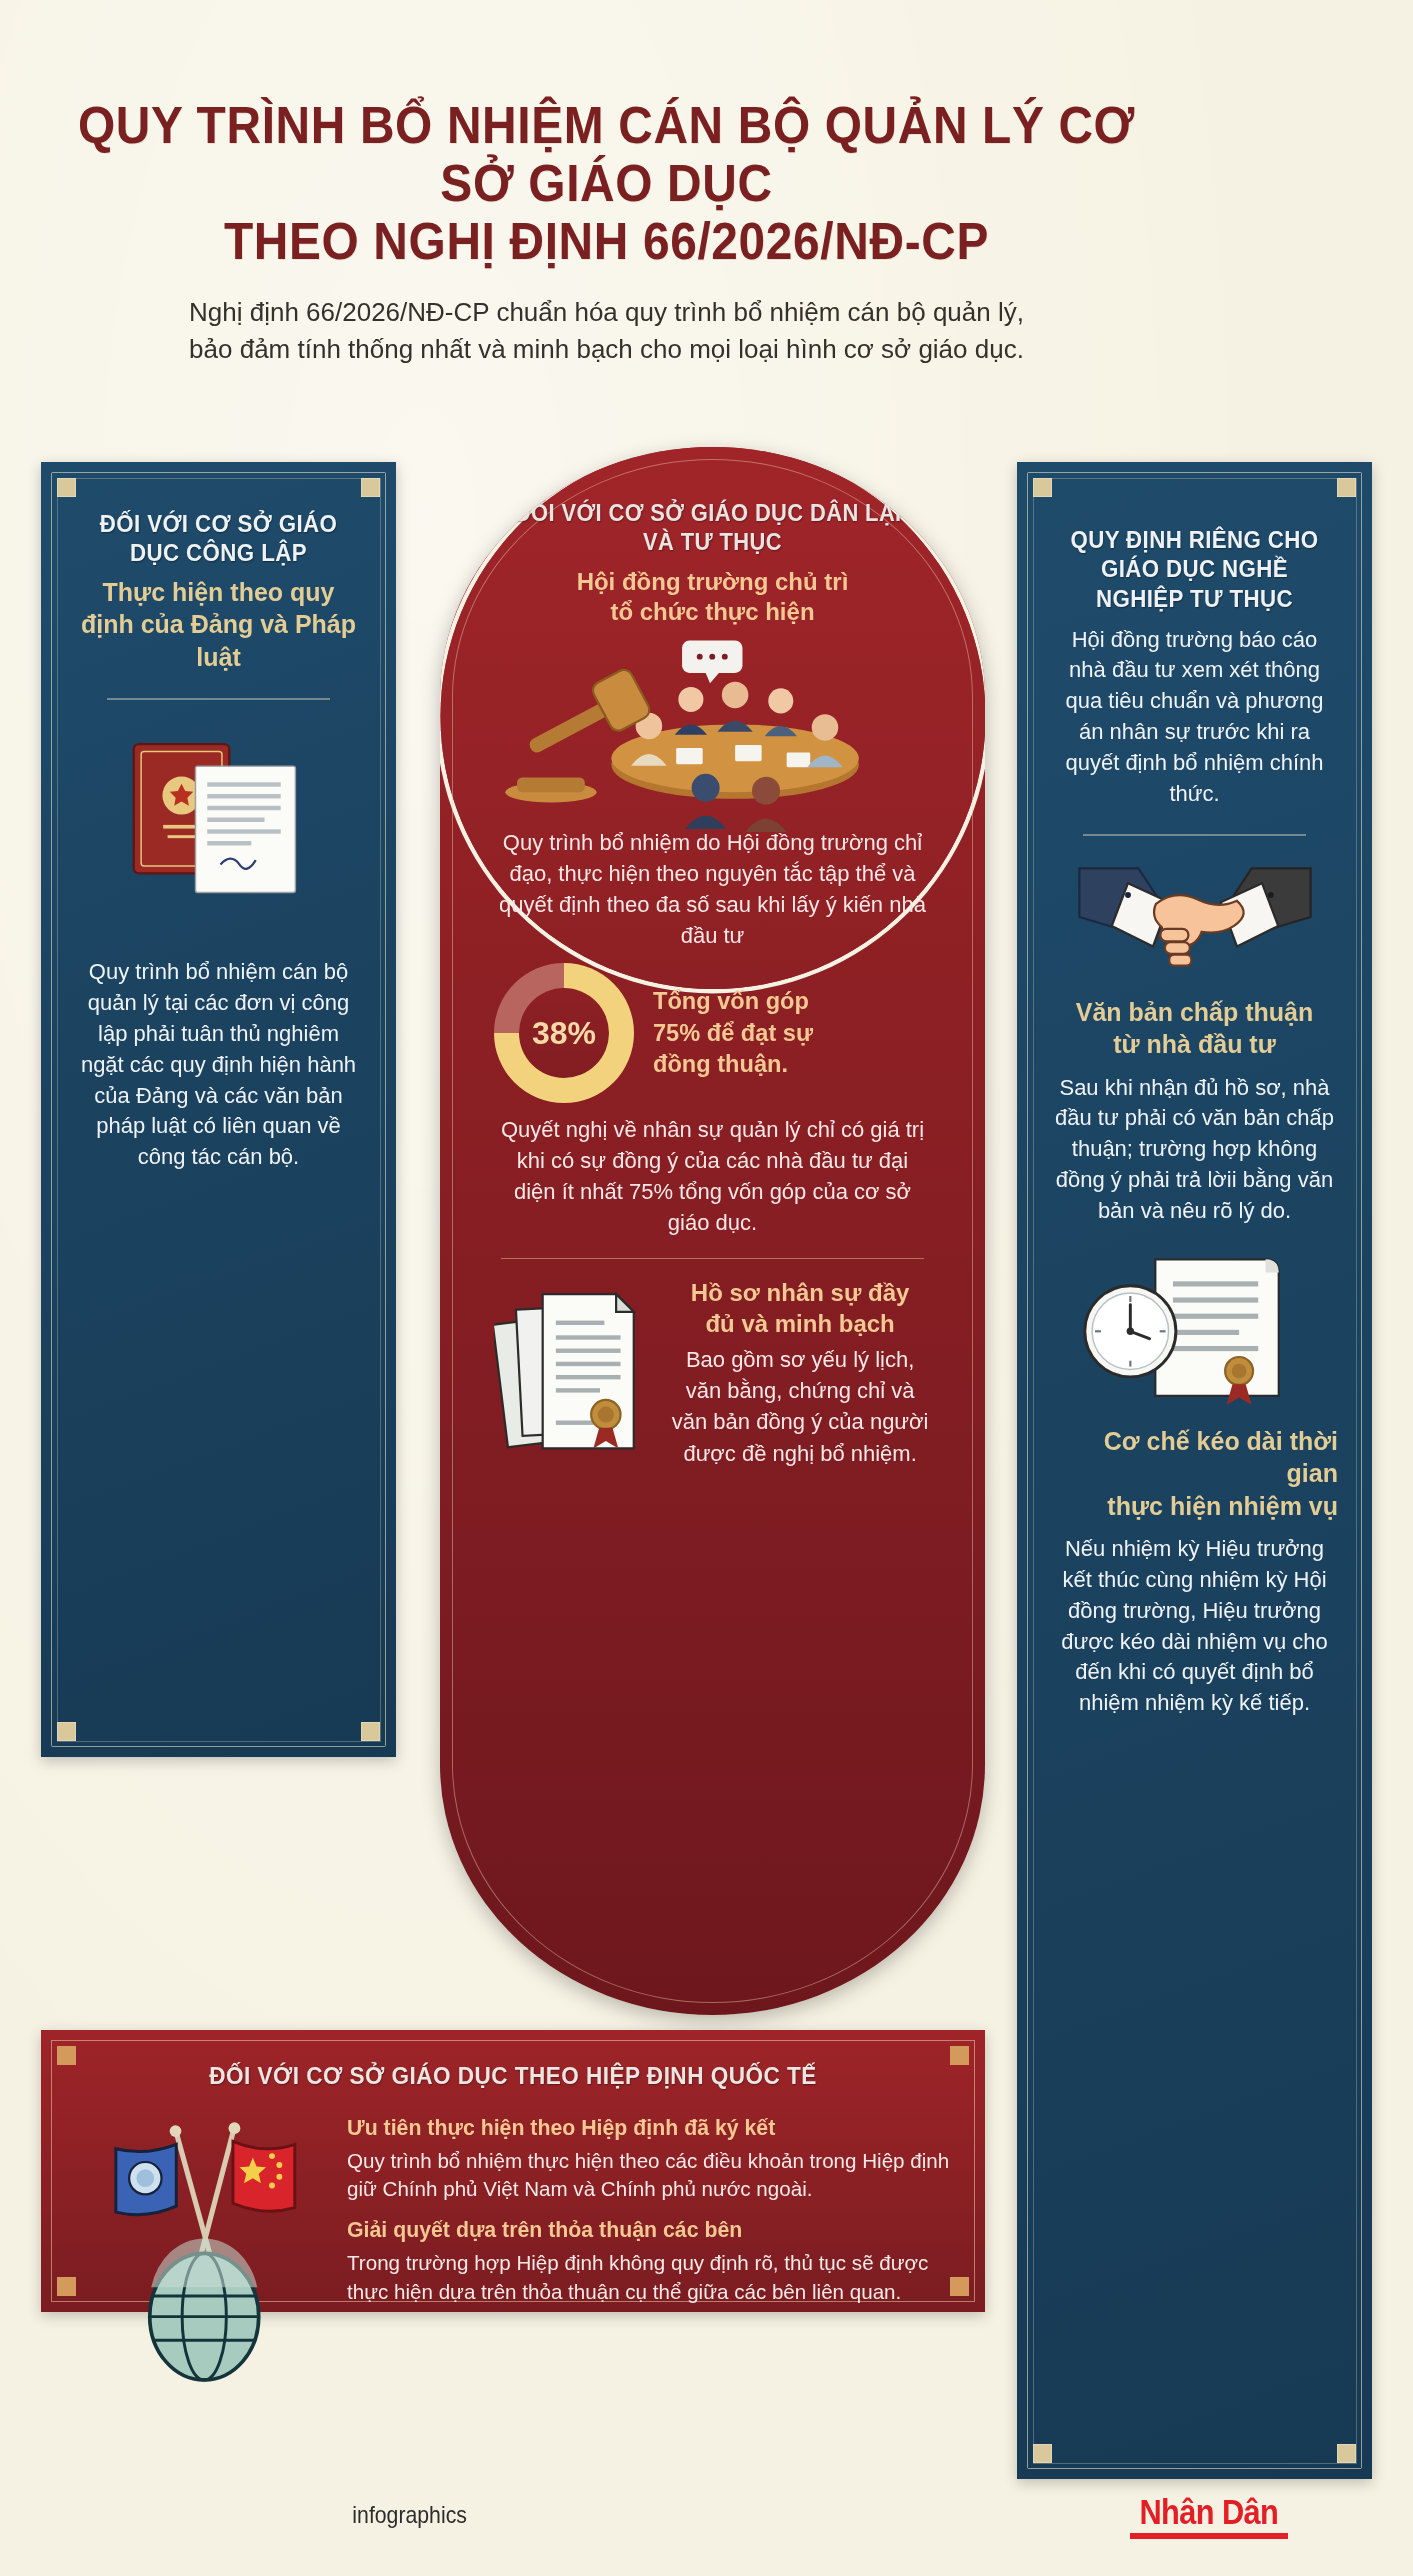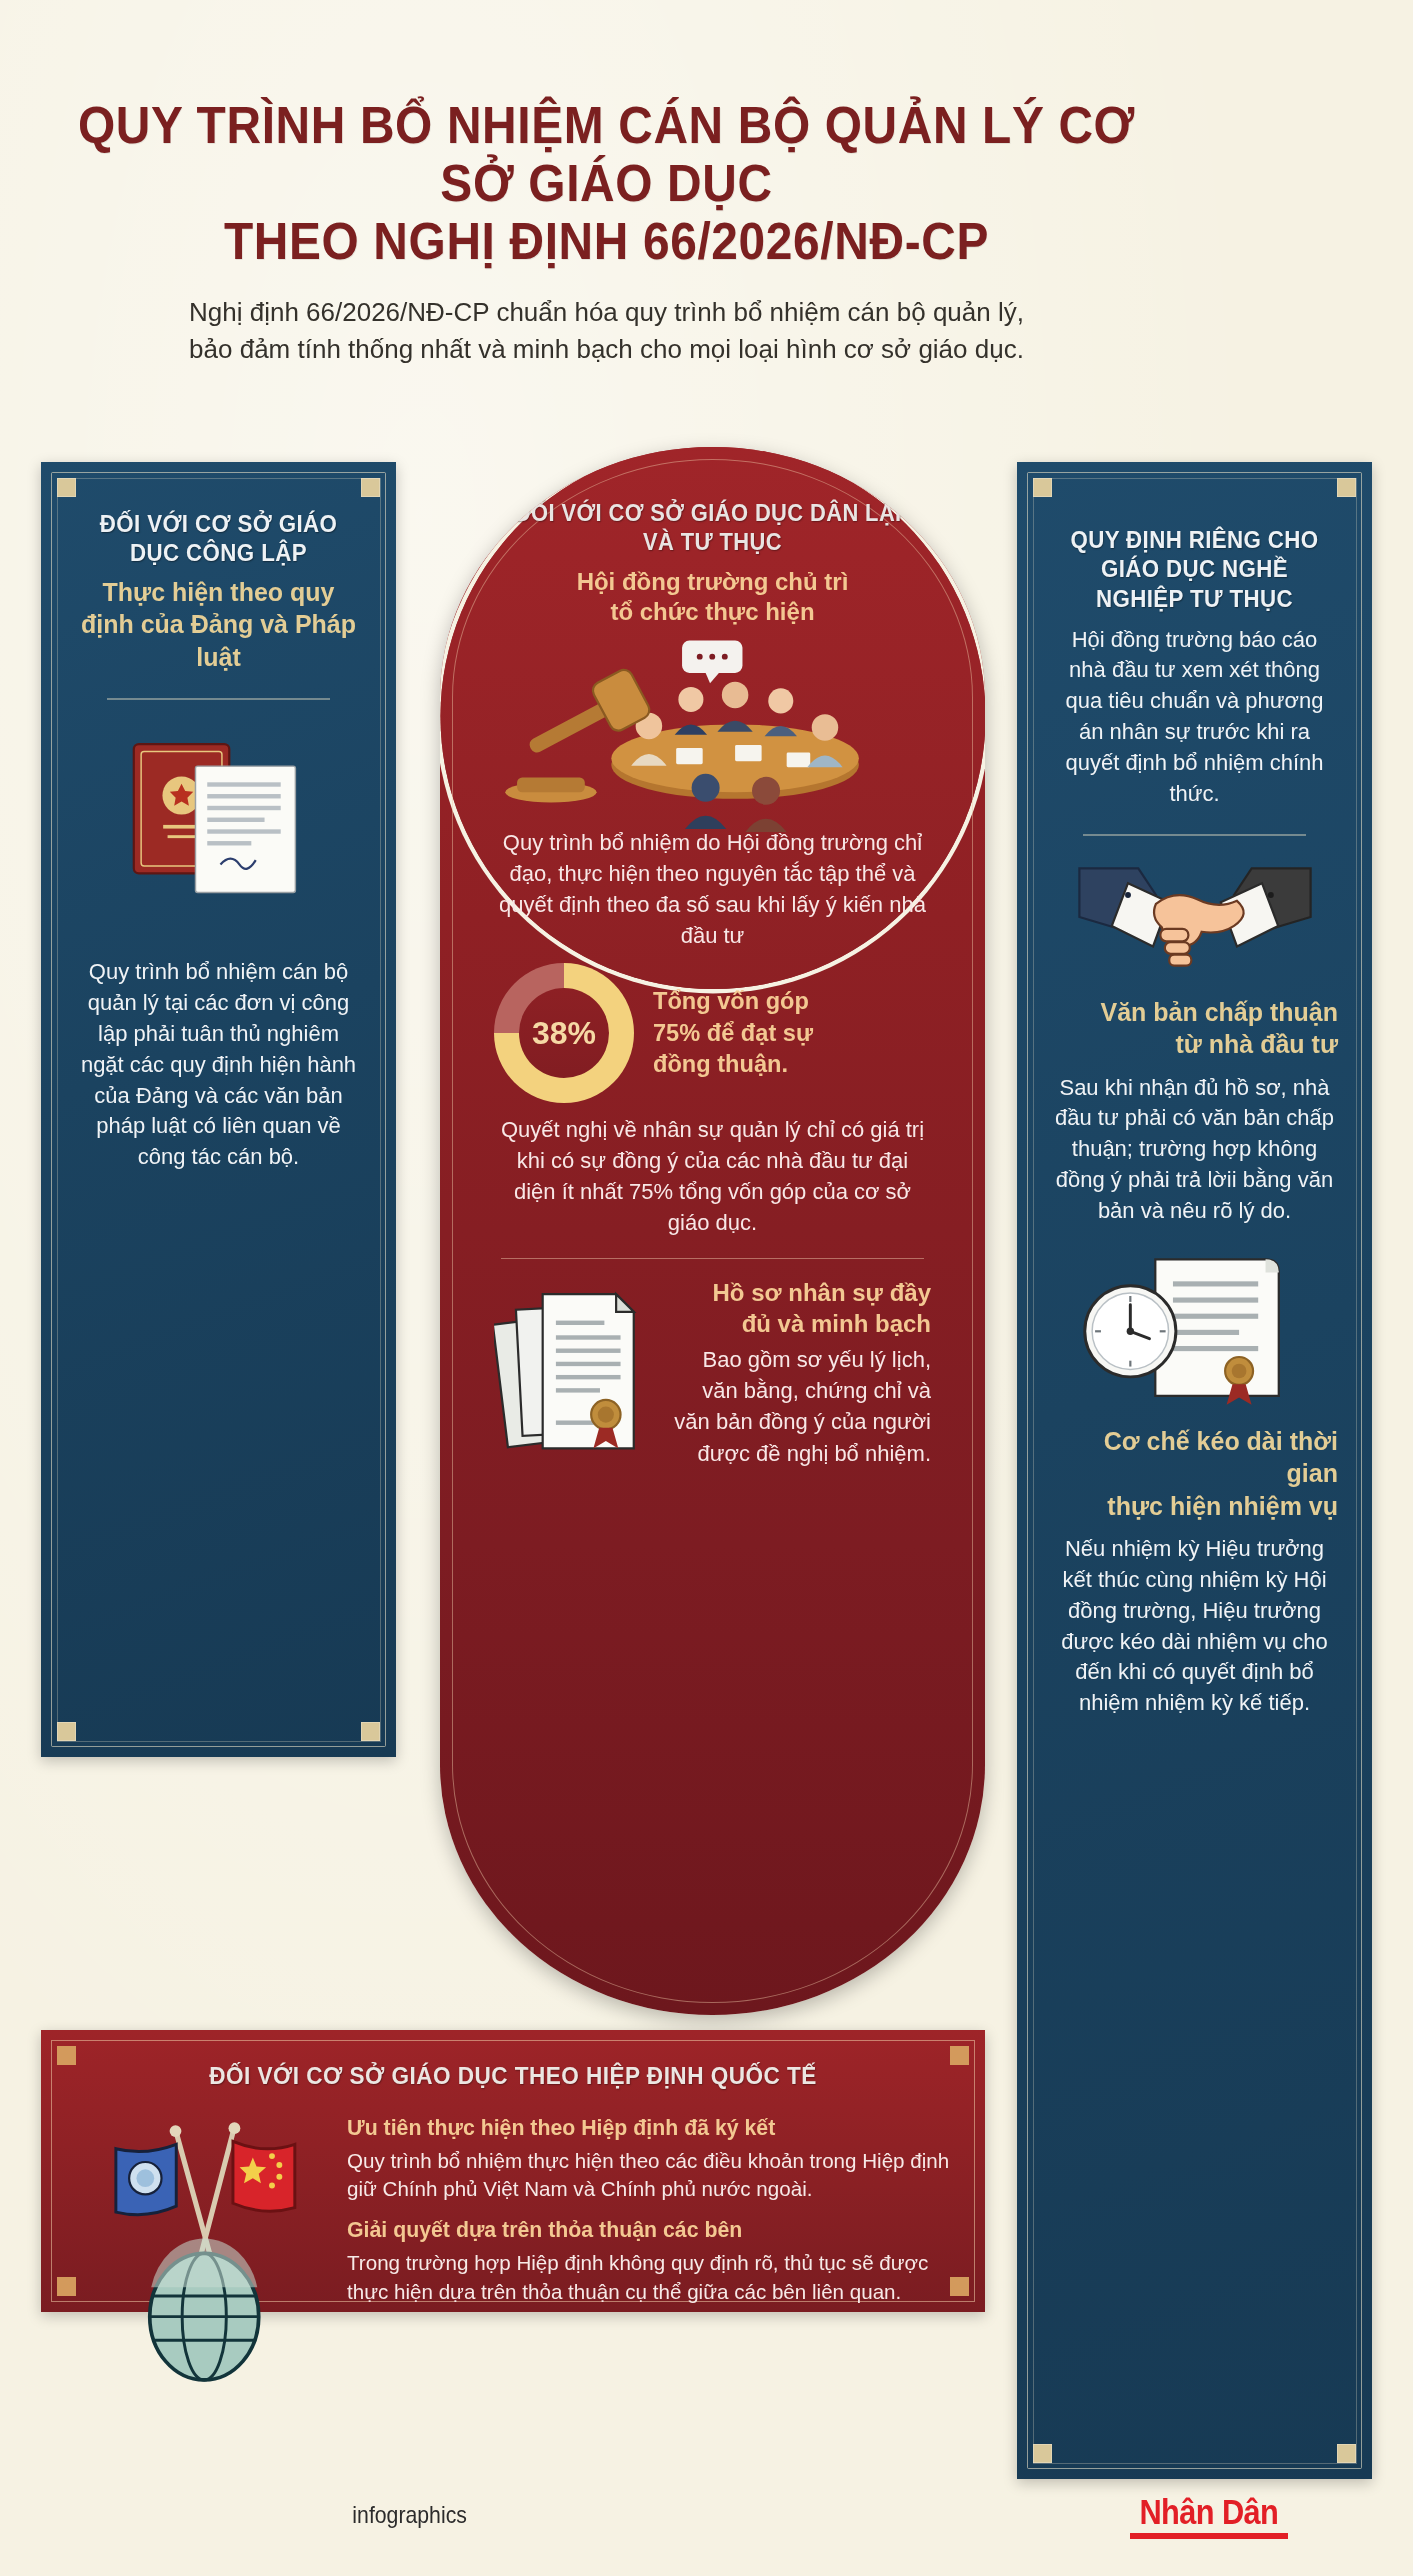--- a/index.html
+++ b/index.html
@@ -151,21 +151,21 @@
   .donut-label{
     position:relative; z-index:2; color:#f6d9a5; font-weight:bold; font-size:32px;
   }
   .donut-text{
     text-align:left; color:#f3c892; font-weight:bold; font-size:23.6px; line-height:1.34;
   }
 
   
   .docs-row{ display:flex; align-items:flex-start; gap:13.2px; margin-top:4.4px; }
   .docs-art{ flex:0 0 162px; height:213px; position:relative; }
-  .docs-text{ text-align:right; flex:1; }
+  .docs-text{ text-align:center; flex:1; }
 
   
   #panel-bottom{
     position:absolute; left:41px; top:2030px; width:944px; height:282px;
     background:linear-gradient(180deg,#9e2428,#8a2024 55%,#7a1c21);
     box-shadow:0 4.4px 13.2px rgba(0,0,0,.22);
   }
   #panel-bottom::before{
     content:""; position:absolute; left:10.3px; top:10.3px; right:10.3px; bottom:10.3px;
     border:1.5px solid rgba(240,205,170,.55); pointer-events:none;
@@ -388,21 +388,21 @@
           <g stroke="#6b3a22" stroke-width="3" fill="#f6c39a">
             <rect x="118" y="92" width="38" height="17" rx="8"></rect>
             <rect x="124" y="110" width="34" height="16" rx="8"></rect>
             <rect x="130" y="127" width="30" height="15" rx="7"></rect>
           </g>
           <circle cx="74" cy="46" r="4" fill="#17233a"></circle>
           <circle cx="268" cy="46" r="4" fill="#1c1c1c"></circle>
         </svg>
       </div>
 
-      <div class="hd-gold" style="margin-top:5.9px;text-align:right;">
+      <div class="hd-gold" style="margin-top:5.9px;">
         <div>Văn bản chấp thuận</div>
         <div>từ nhà đầu tư</div>
       </div>
       <div class="body-white">Sau khi nhận đủ hồ sơ, nhà đầu tư phải có văn bản chấp thuận; trường hợp không đồng ý phải trả lờii bằng văn bản và nêu rõ lý do.</div>
 
       <div style="height:169px;position:relative;margin-top:22px;">
         <svg viewBox="0 0 340 230" width="250" height="169" style="position:absolute;left:50%;top:0;transform:translateX(-50%);">
           <path d="M116 14 h150 q18 0 18 18 v168 h-168z" fill="#fbfbf8" stroke="#2b2b2b" stroke-width="3"></path>
           <path d="M266 14 q18 0 18 18 h-18z" fill="#dfe2dc"></path>
           <g fill="#a9b0b2">

